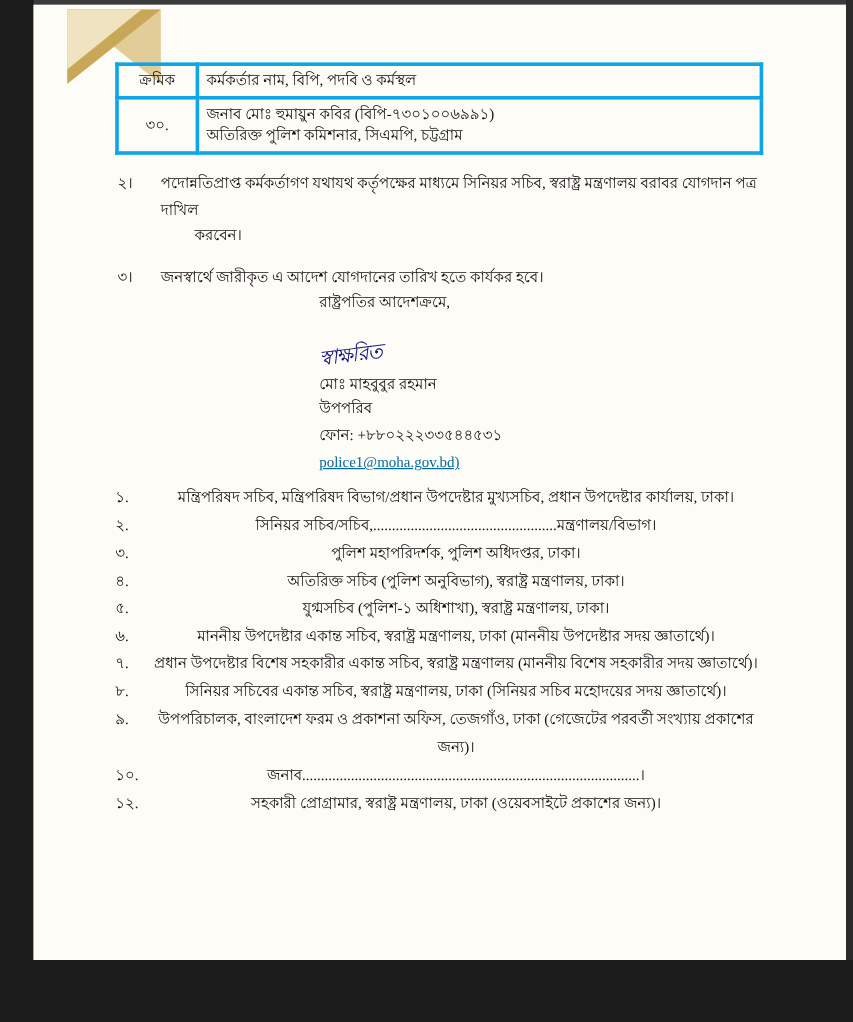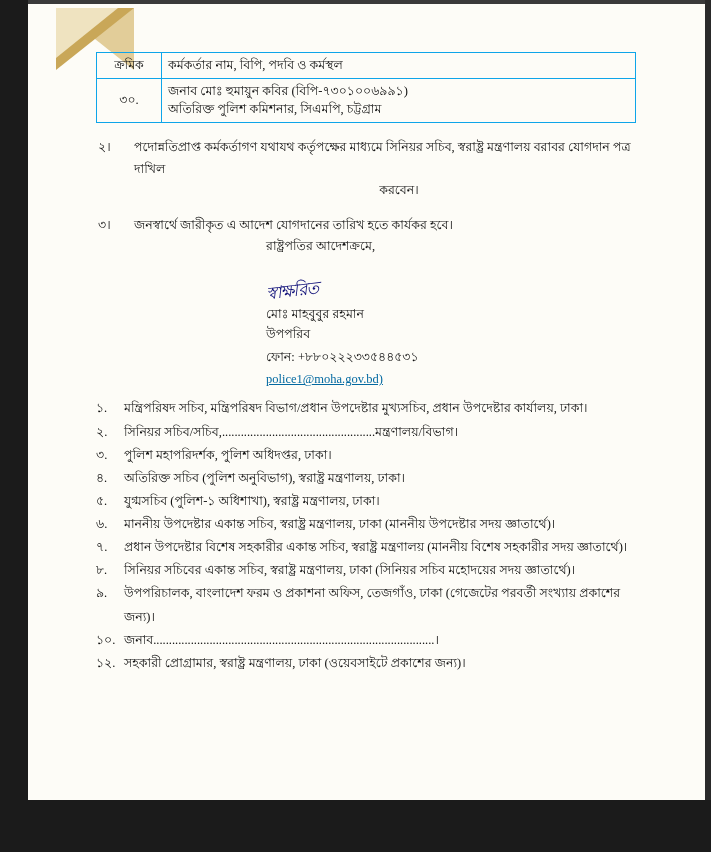--- a/index.html
+++ b/index.html
@@ -86,21 +86,21 @@
   }
 
   
   table.officers {
     border-collapse: collapse;
     width: 540px;
     margin: 0 0 0 0;
     font-size: 12.5px;
   }
   table.officers td {
-    border: 1px solid #0ea5e9;
+    border: 3px solid #0ea5e9;
     padding: 3px 6px 4px 6px;
     vertical-align: middle;
     line-height: 1.45;
   }
   td.col-serial {
     width: 52px;
     text-align: center;
     white-space: nowrap;
   }
   td.col-detail {
@@ -120,21 +120,20 @@
     flex: 0 0 36px;
     text-align: left;
     padding-left: 2px;
   }
   .para .txt {
     flex: 1;
   }
   .para .txt .cont {
     display: block;
     padding-left: 28px;
-    text-align: center;
   }
 
   
   .sig-block {
     text-align: left;
     width: 540px;
     padding-left: 170px;
     box-sizing: border-box;
     font-size: 12.5px;
     line-height: 1.6;
@@ -177,20 +176,21 @@
   ol.dist li {
     display: flex;
     line-height: 1.85;
   }
   ol.dist li .idx {
     flex: 0 0 28px;
     width: 28px;
   }
   ol.dist li .body {
     flex: 1;
+    text-align: center;
   }
 </style>
 </head>
 <body>
 
 <div class="page-edge-top"></div>
 <div class="page-edge-left"></div>
 <div class="page-edge-right"></div>
 <div class="page-edge-bottom"></div>
 

